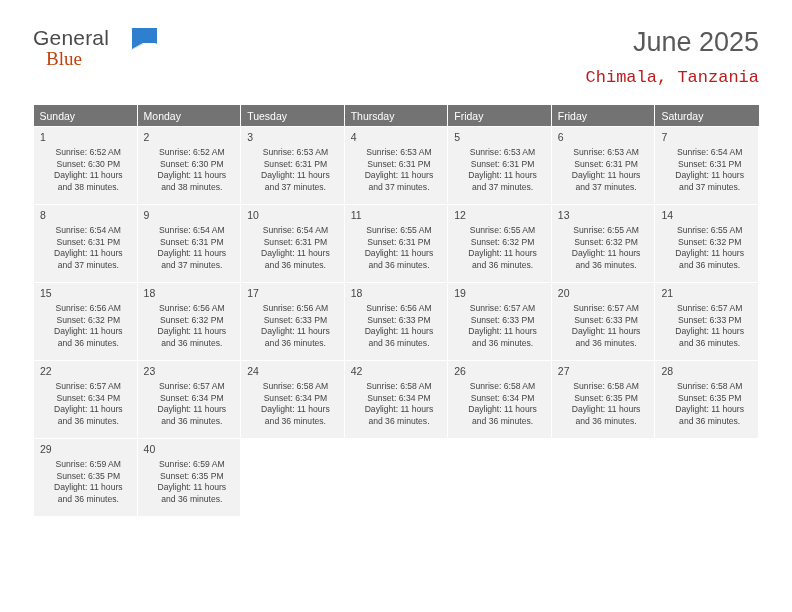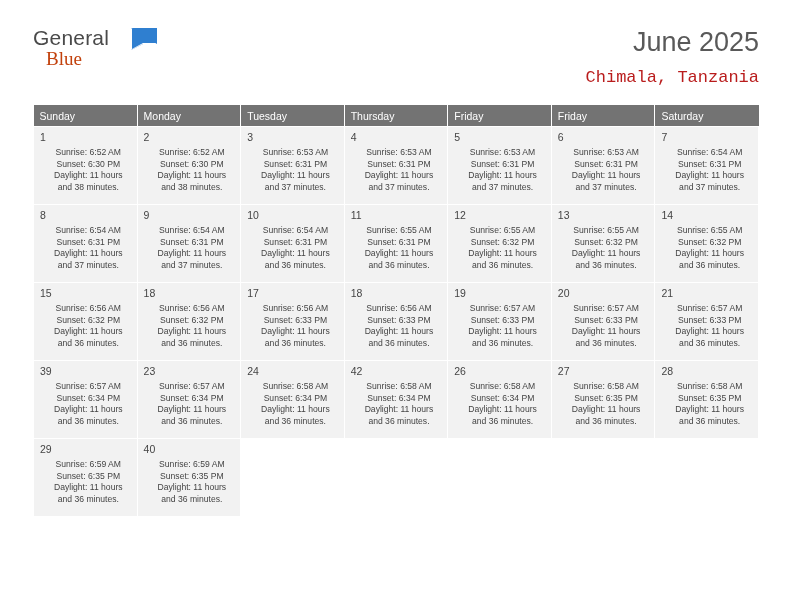--- a/index.html
+++ b/index.html
@@ -354,21 +354,21 @@
             <div class="dayinfo">
               <div>Sunrise: 6:57 AM</div>
               <div>Sunset: 6:33 PM</div>
               <div>Daylight: 11 hours</div>
               <div>and 36 minutes.</div>
             </div>
           </td>
         </tr>
         <tr class="week-row">
           <td>
-            <div class="daynum">39</div>
+            <div class="daynum">22</div>
             <div class="dayinfo">
               <div>Sunrise: 6:57 AM</div>
               <div>Sunset: 6:34 PM</div>
               <div>Daylight: 11 hours</div>
               <div>and 36 minutes.</div>
             </div>
           </td>
           <td>
             <div class="daynum">23</div>
             <div class="dayinfo">

